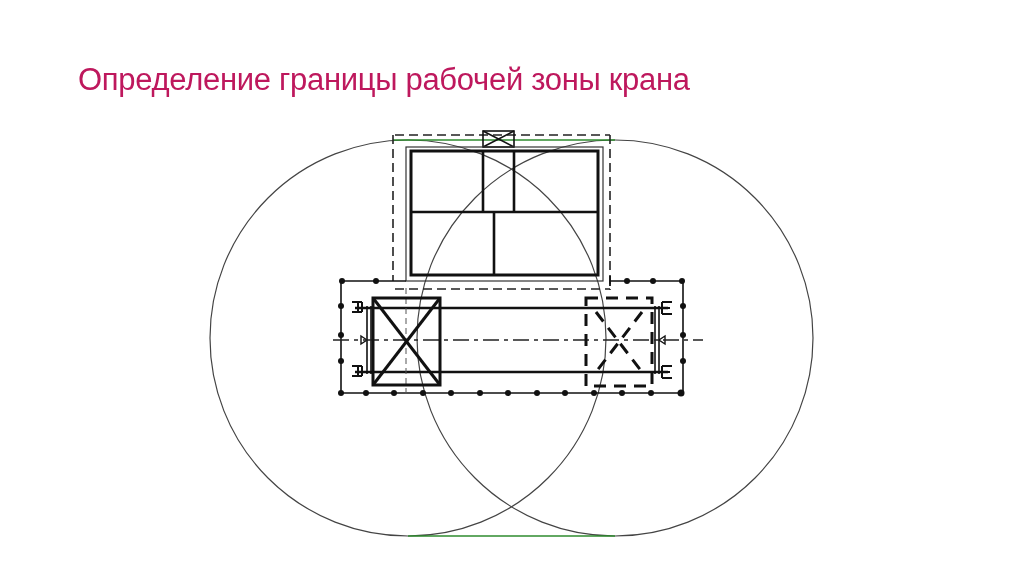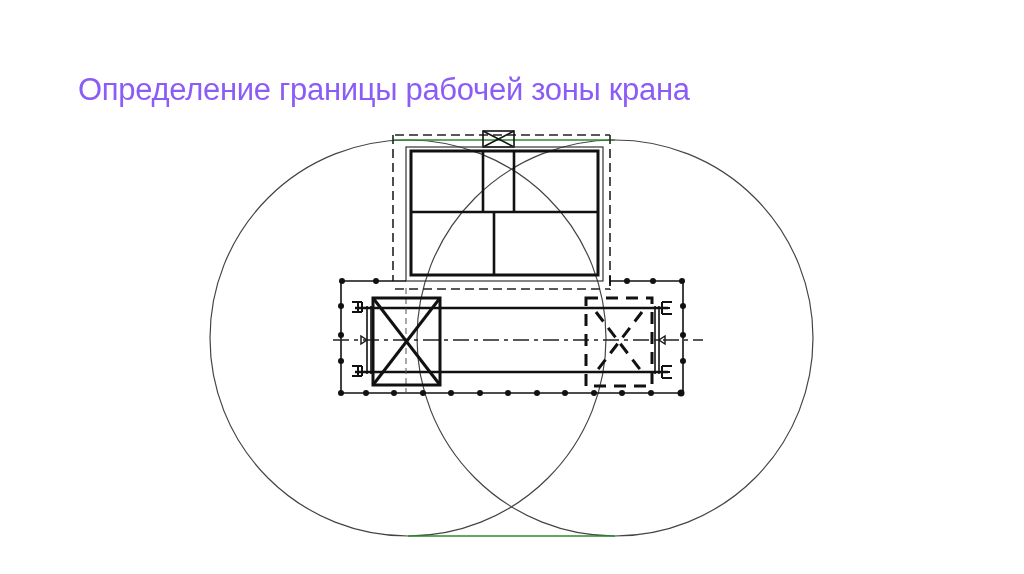--- a/index.html
+++ b/index.html
@@ -1,20 +1,20 @@
 <!DOCTYPE html>
 <html><head>
   <meta charset="utf-8">
   <style>
     html, body { margin: 0; padding: 0; background: #ffffff; }
     body { width: 1024px; height: 574px; position: relative; overflow: hidden; }
     .title {
-      position: absolute; left: 78px; top: 72px;
+      position: absolute; left: 78px; top: 62px;
       font-family: "Liberation Sans", "DejaVu Sans", sans-serif;
-      font-size: 31px; color: #8b5cf6; letter-spacing: -0.3px;
+      font-size: 31px; color: #be185d; letter-spacing: -0.3px;
       white-space: nowrap;
     }
     svg.drawing { position: absolute; left: 0; top: 0; }
   </style>
 </head>
 <body>
 
 <div class="title">Определение границы рабочей зоны крана</div>
 
 <svg class="drawing" width="1024" height="574" viewBox="0 0 1024 574" xmlns="http://www.w3.org/2000/svg">

